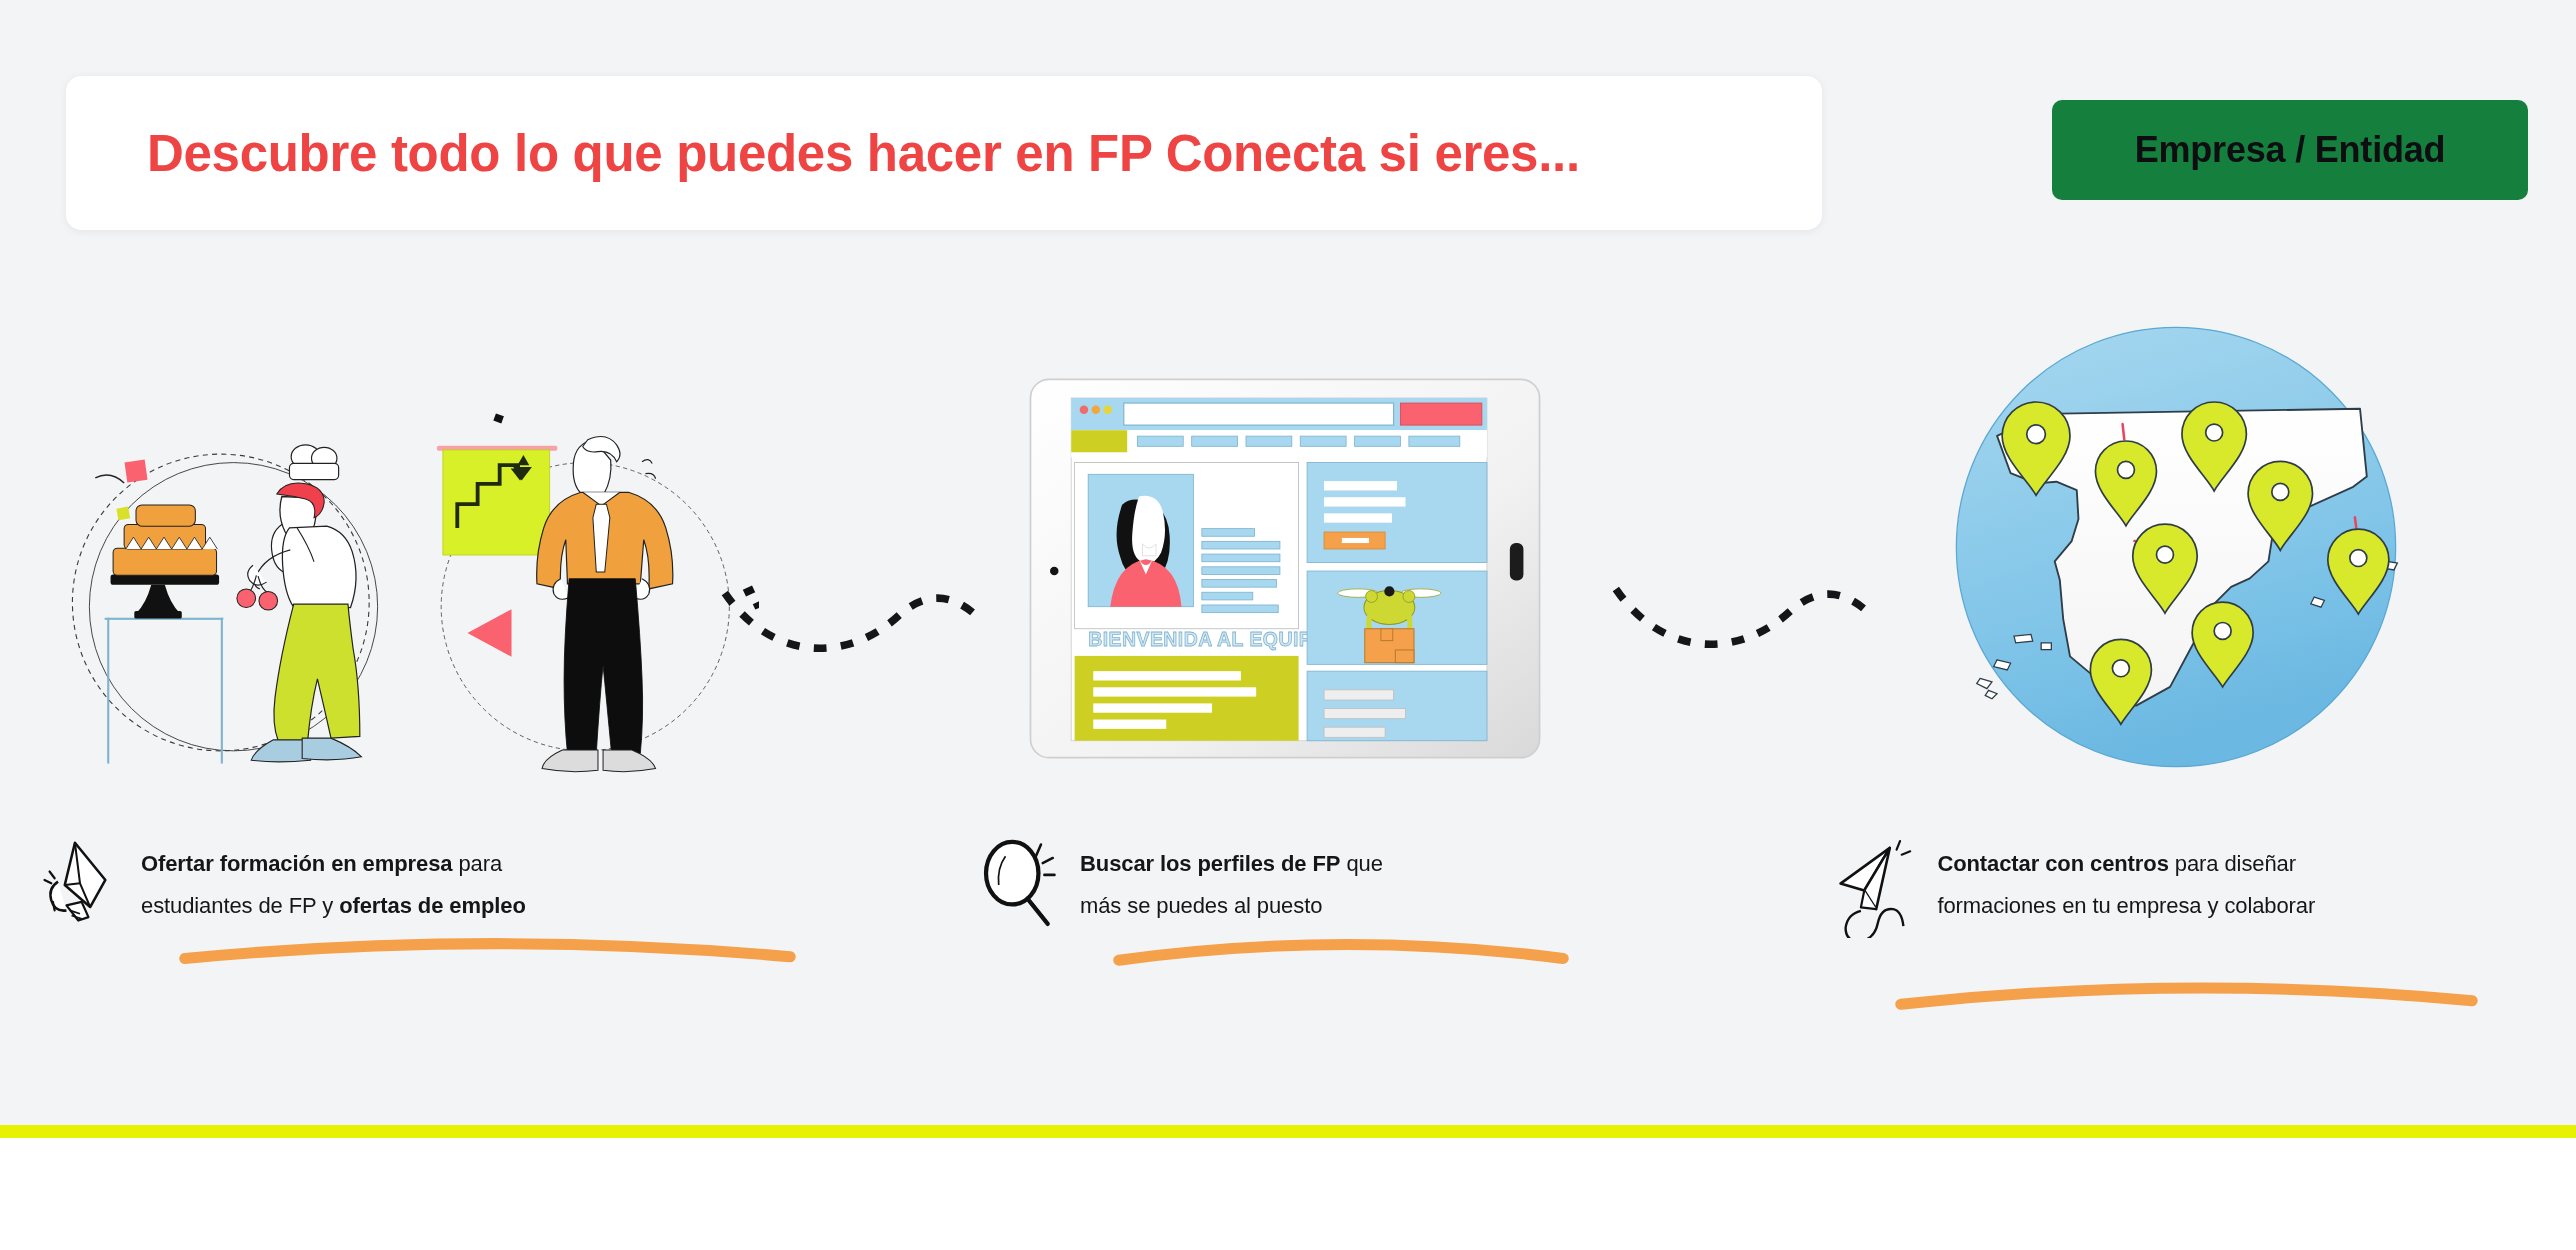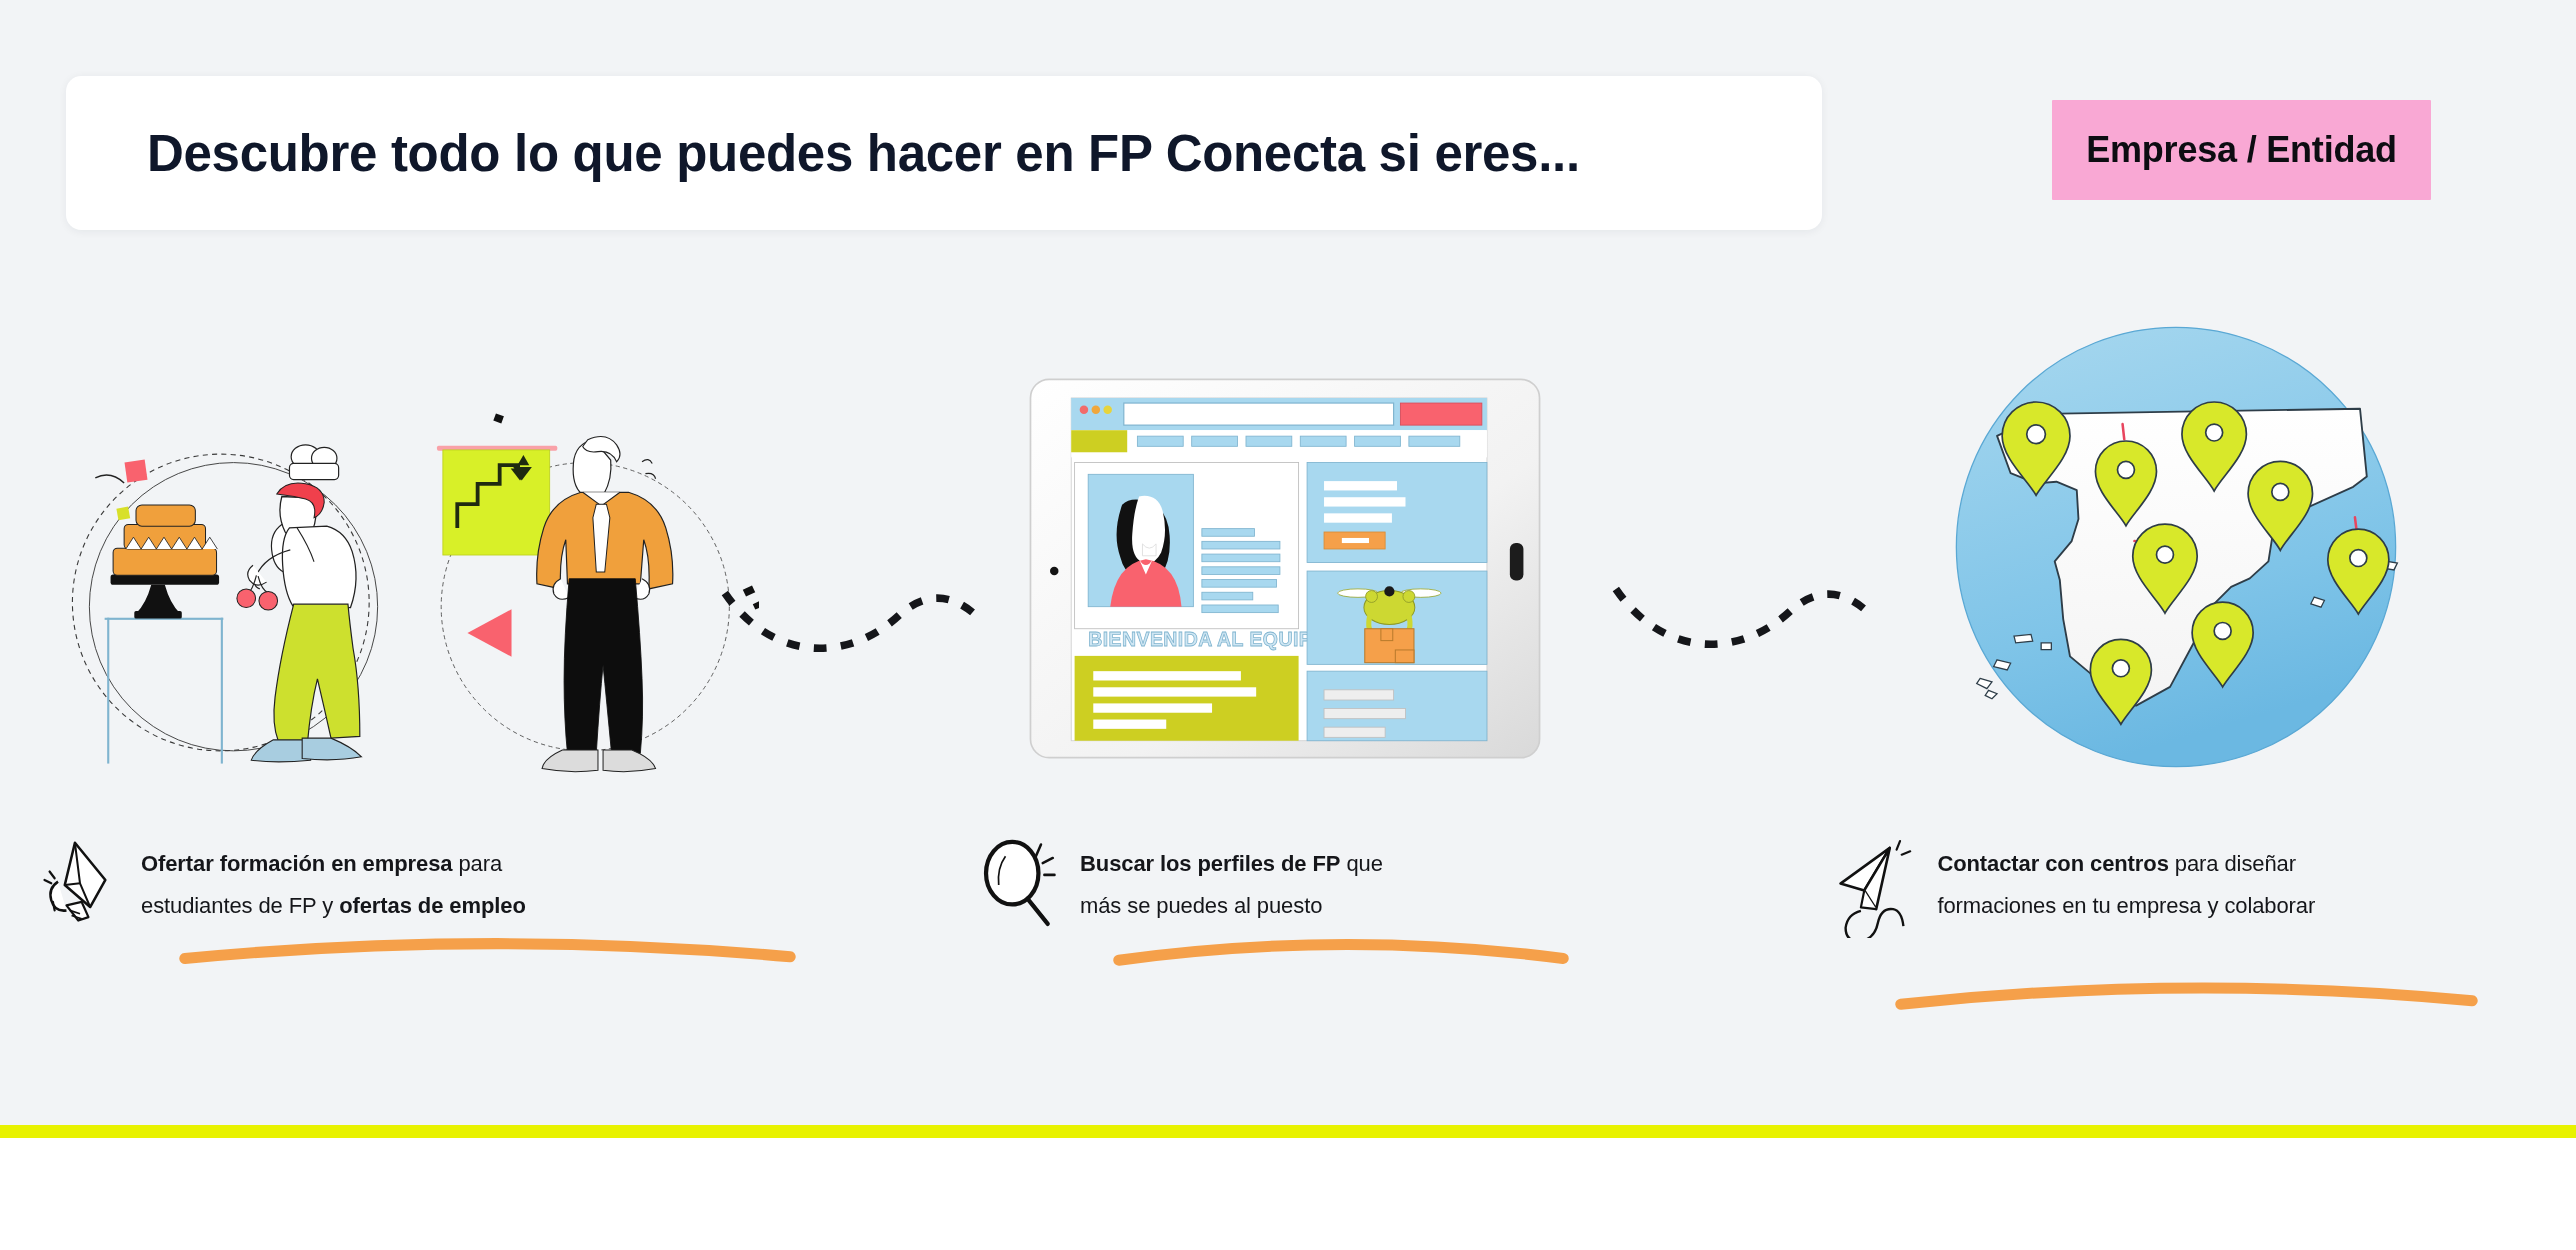--- a/index.html
+++ b/index.html
@@ -14,28 +14,28 @@
   
   .header-card {
     position: absolute; left: 66px; top: 76px;
     width: 1756px; height: 154px;
     background: #ffffff; border-radius: 15.3px;
     box-shadow: 0 1.7px 8.5px rgba(20,30,50,.06);
     display: flex; align-items: center;
   }
   .header-title {
     margin-left: 81px;
-    font-size: 51px; font-weight: 700; color: #0f172a;
+    font-size: 51px; font-weight: 700; color: #ef4444;
     letter-spacing: -0.3px; white-space: nowrap;
     font-stretch: condensed;
   }
   .badge {
     position: absolute; left: 2052px; top: 100px;
-    width: 379px; height: 100px;
-    background: #f9a8d4; border-radius: 1px;
+    width: 476px; height: 100px;
+    background: #15803d; border-radius: 10px;
     display: flex; align-items: center; justify-content: center;
   }
   .badge-label {
     font-size: 36px; font-weight: 700; color: #0d0d12; letter-spacing: -0.2px;
   }
 
   
   .illus { position: absolute; }
 
   

